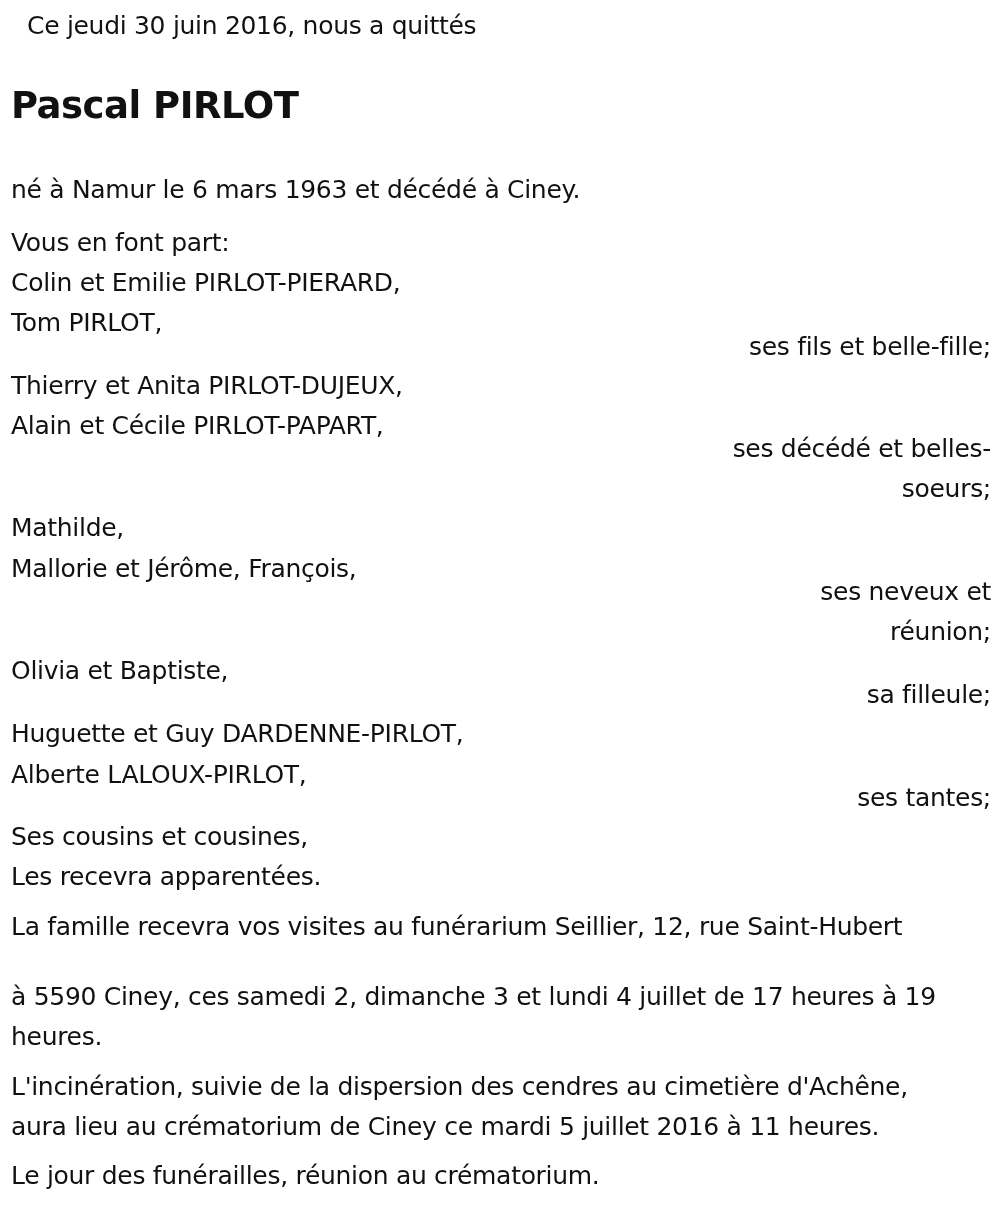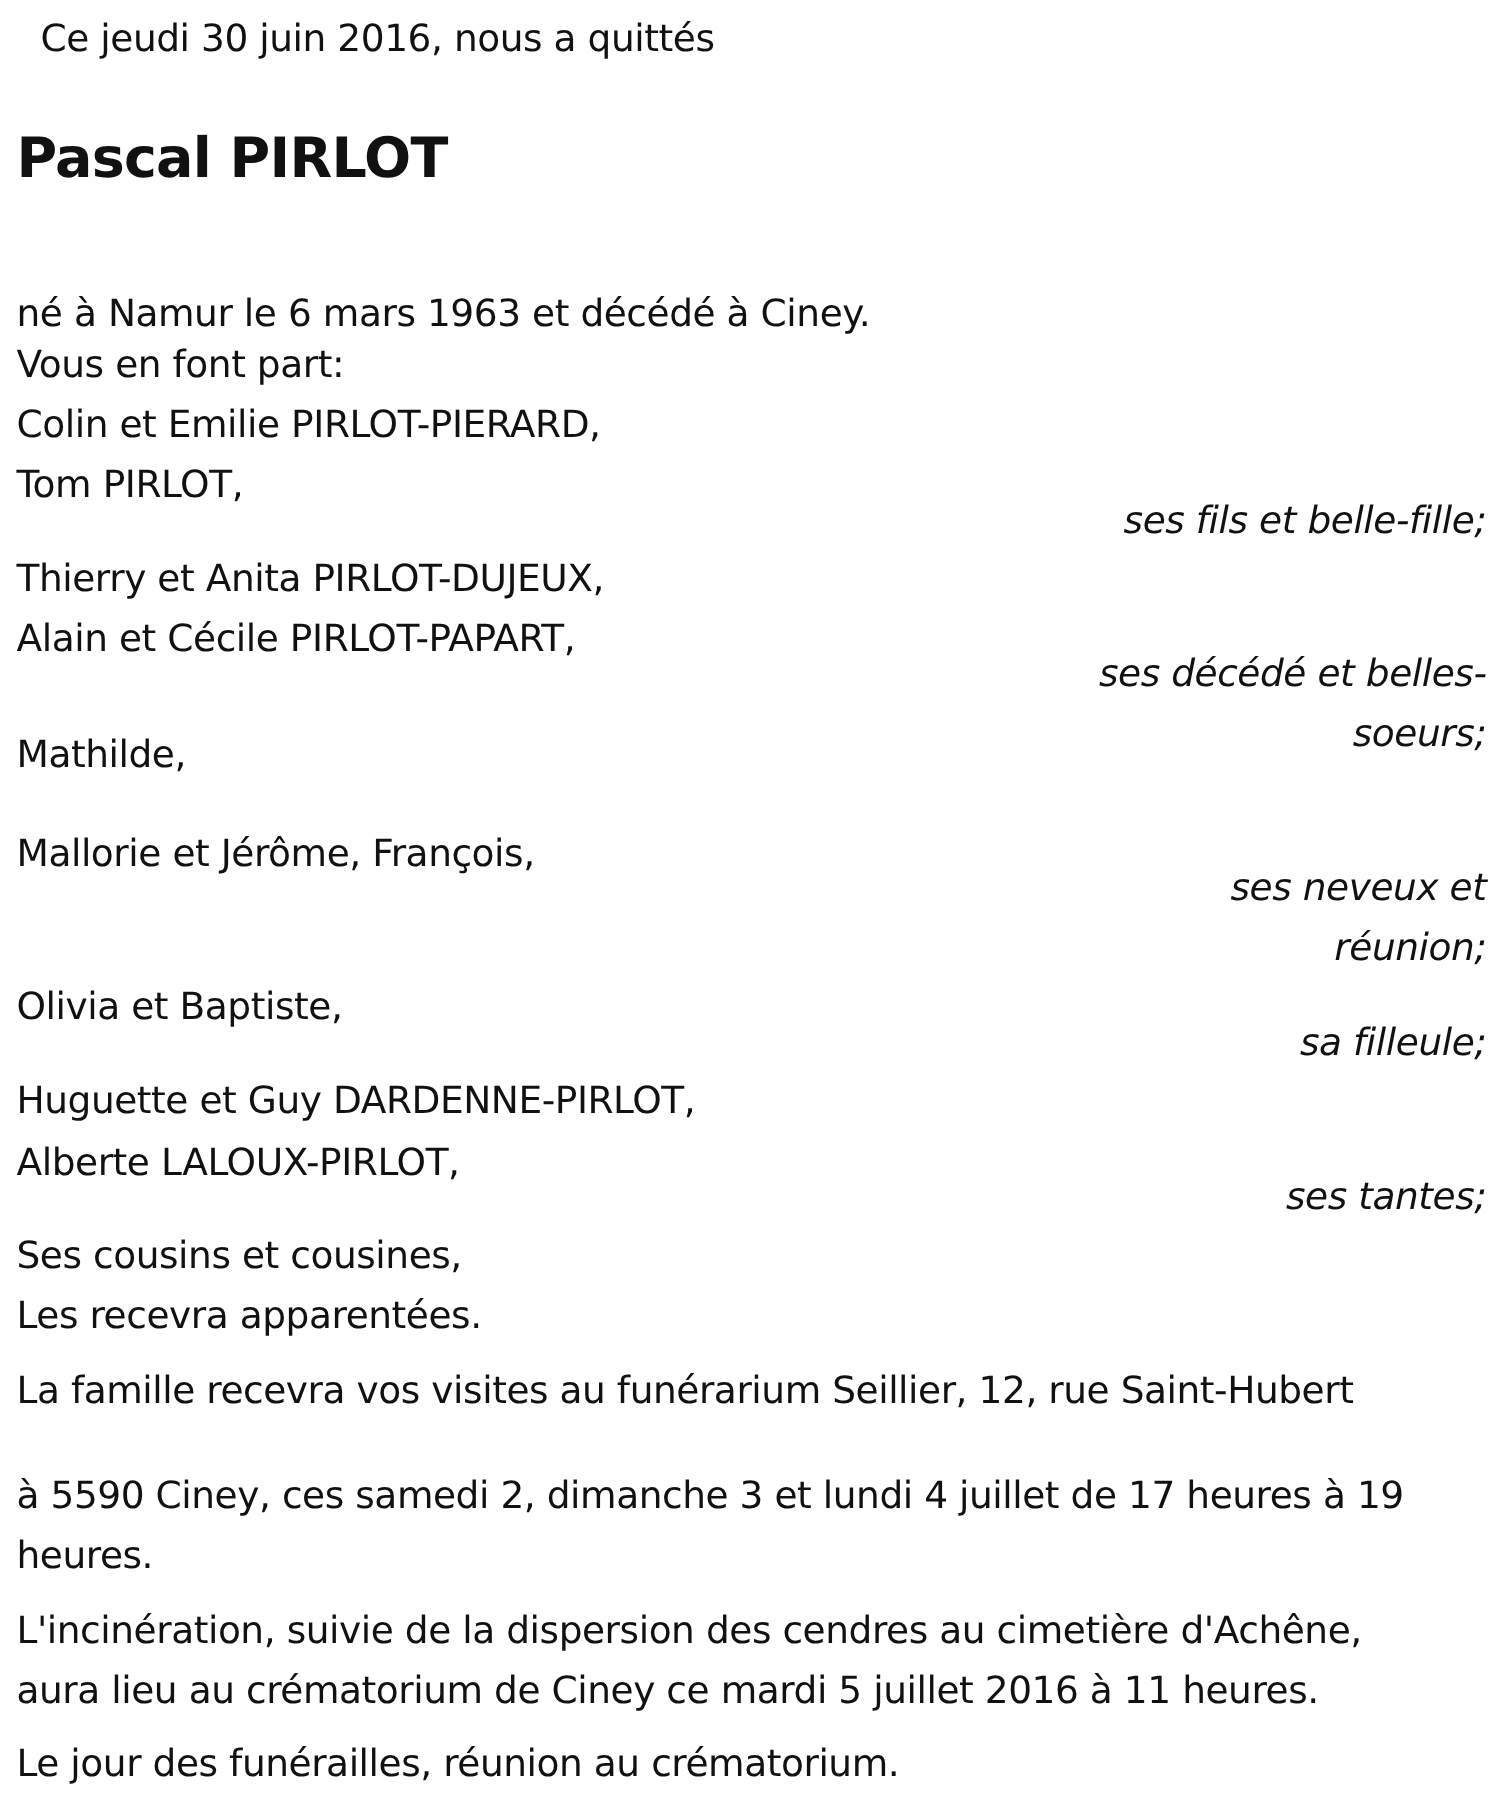--- a/index.html
+++ b/index.html
@@ -7,42 +7,42 @@
     width: 1000px; height: 1212px; overflow: hidden;
     font-family: "DejaVu Sans", sans-serif;
     color: #111111;
     font-size: 25px;
     letter-spacing: -0.3px;
   }
   .page { position: relative; width: 980px; padding: 0 10px 0 11px; }
   .intro { position: absolute; left: 27px; top: 8px; line-height: 36px; }
   .name { position: absolute; left: 11px; top: 82px; font-size: 37px; font-weight: bold; letter-spacing: -0.5px; line-height: 48px; }
   .line { position: absolute; left: 11px; line-height: 36px; white-space: nowrap; }
-  .rel { position: absolute; right: 10px; font-style: italic; text-align: left; line-height: 40px; white-space: nowrap; }
+  .rel { position: absolute; right: 10px; text-align: left; line-height: 40px; white-space: nowrap; }
 </style>
 </head>
 <body>
 
 <div class="page">
   <div class="intro">Ce jeudi 30 juin 2016, nous a quittés</div>
   <div class="name">Pascal PIRLOT</div>
 
-  <div class="line" style="top:191px">né à Namur le 6 mars 1963 et décédé à Ciney.</div>
+  <div class="line" style="top:172px">né à Namur le 6 mars 1963 et décédé à Ciney.</div>
   <div class="line" style="top:225px">Vous en font part:</div>
 
   <div class="line" style="top:265px">Colin et Emilie PIRLOT-PIERARD,</div>
   <div class="line" style="top:305px">Tom PIRLOT,</div>
   <div class="rel" style="top:327px">ses fils et belle-fille;</div>
 
   <div class="line" style="top:368px">Thierry et Anita PIRLOT-DUJEUX,</div>
   <div class="line" style="top:408px">Alain et Cécile PIRLOT-PAPART,</div>
   <div class="rel" style="top:429px">ses décédé et belles-</div>
   <div class="rel" style="top:469px">soeurs;</div>
 
-  <div class="line" style="top:485px">Mathilde,</div>
+  <div class="line" style="top:510px">Mathilde,</div>
   <div class="line" style="top:551px">Mallorie et Jérôme, François,</div>
   <div class="rel" style="top:572px">ses neveux et</div>
   <div class="rel" style="top:612px">réunion;</div>
 
   <div class="line" style="top:653px">Olivia et Baptiste,</div>
   <div class="rel" style="top:675px">sa filleule;</div>
 
   <div class="line" style="top:716px">Huguette et Guy DARDENNE-PIRLOT,</div>
   <div class="line" style="top:757px">Alberte LALOUX-PIRLOT,</div>
   <div class="rel" style="top:778px">ses tantes;</div>

